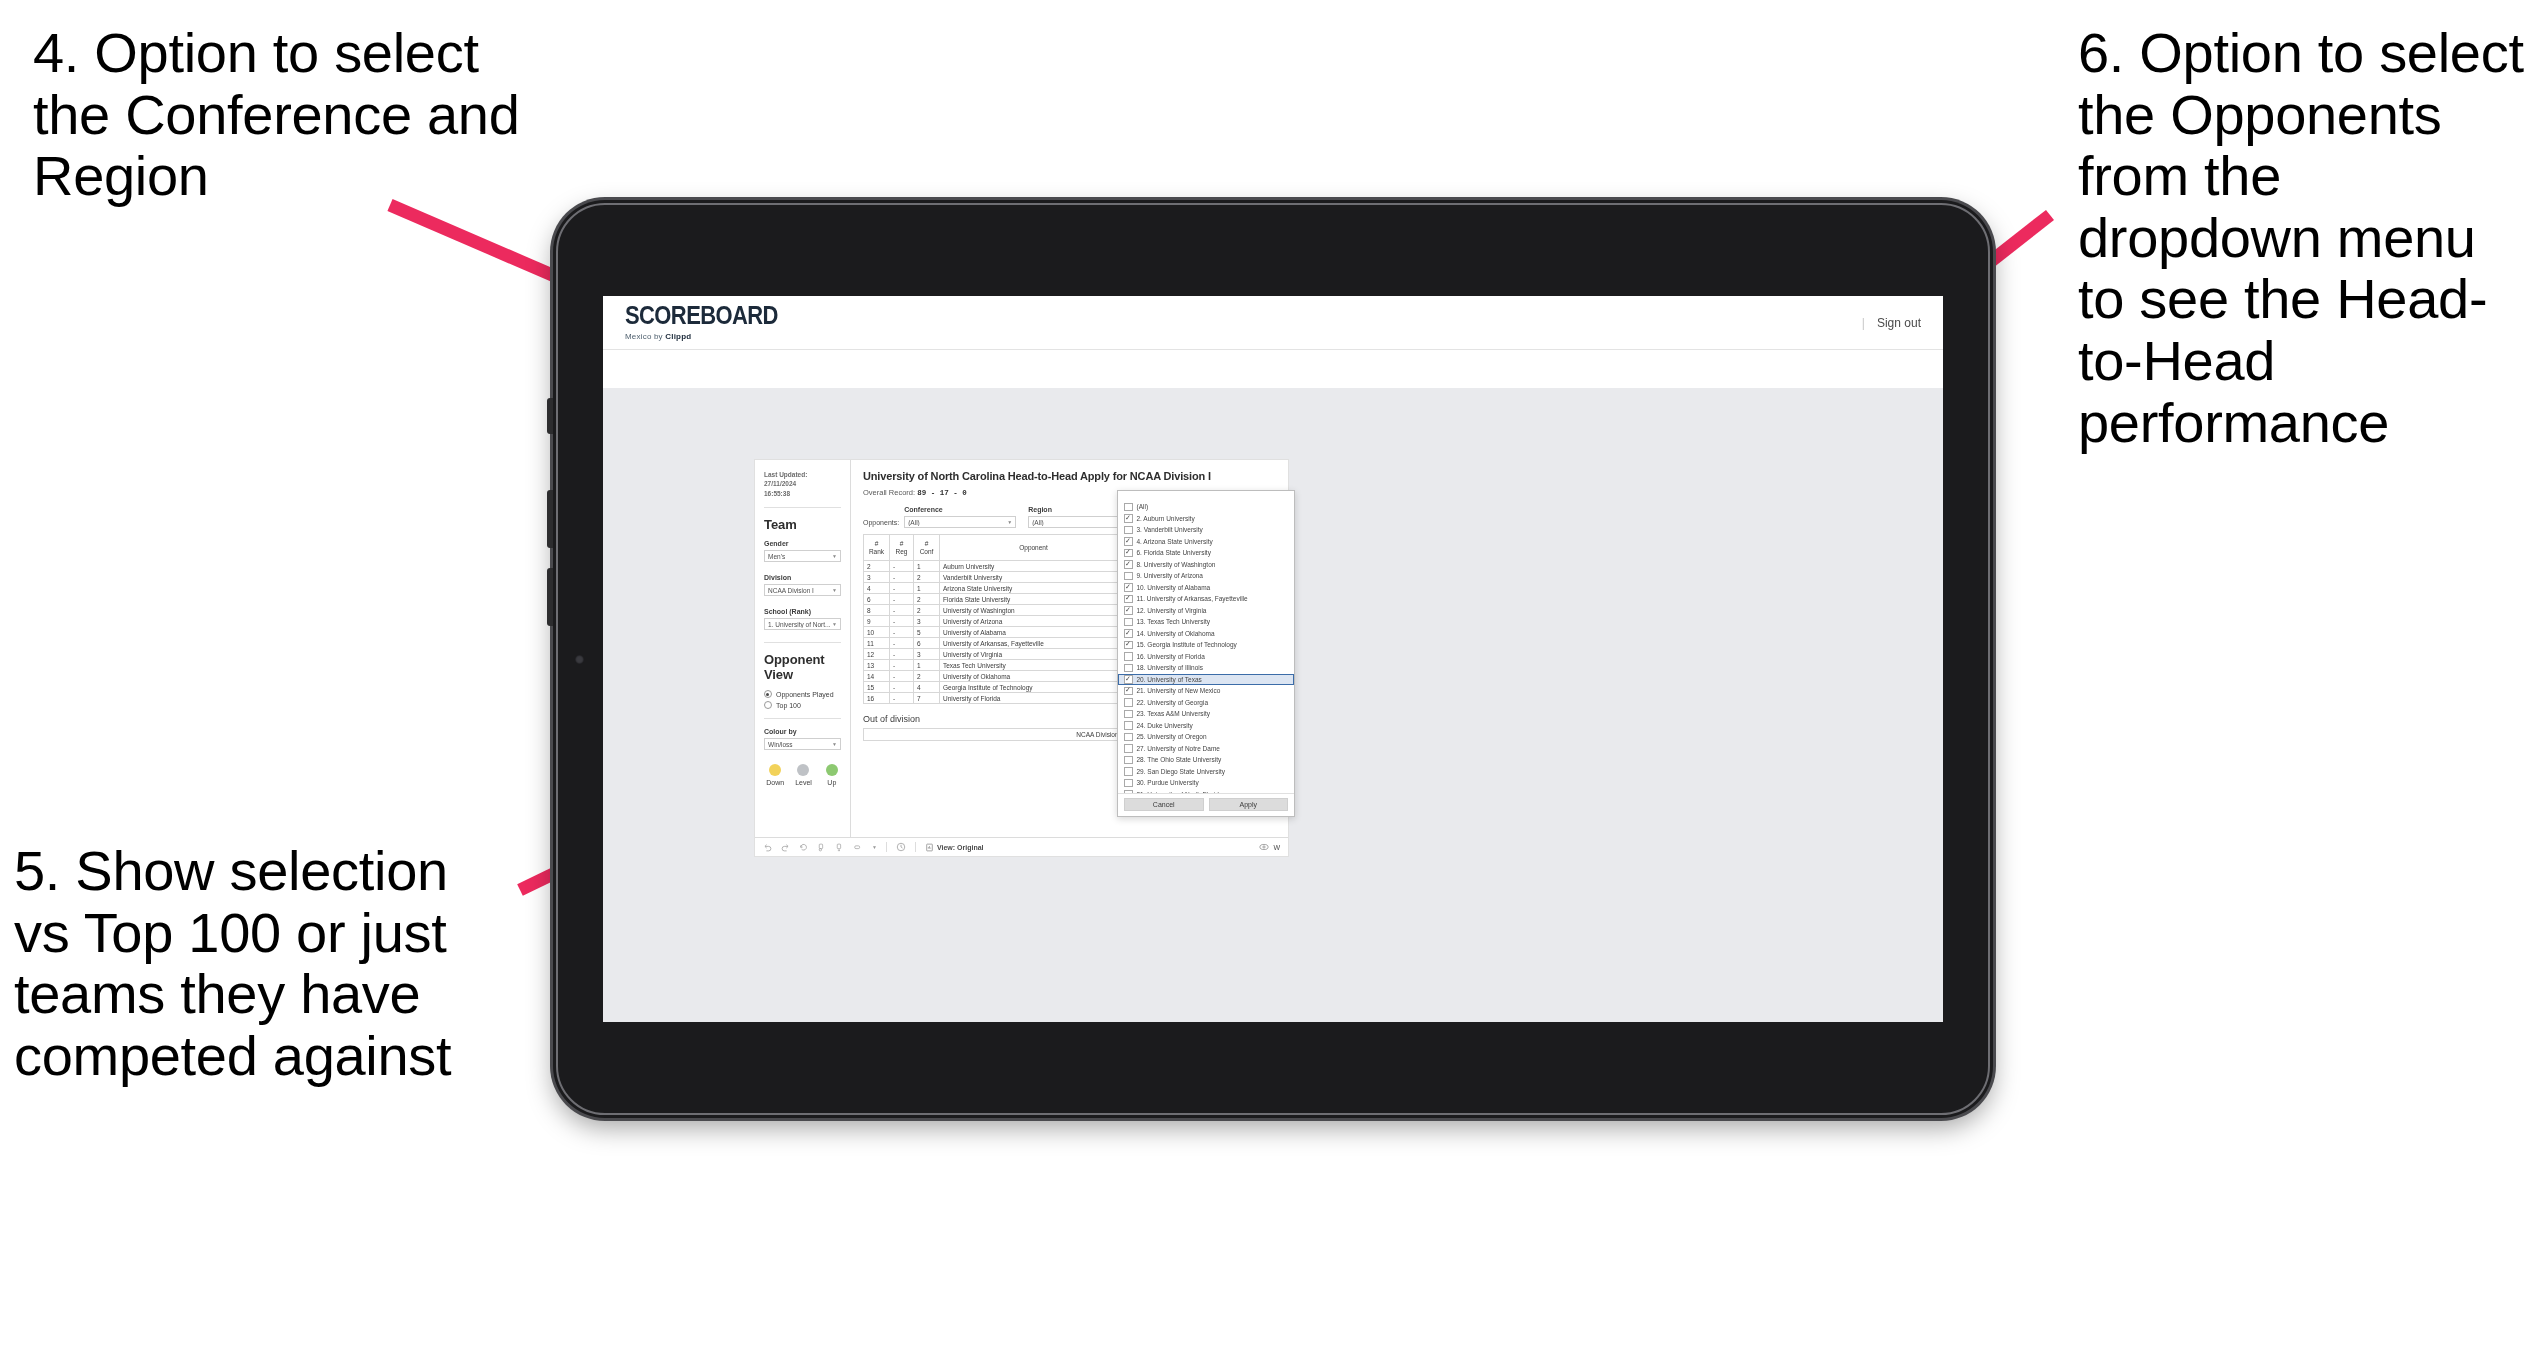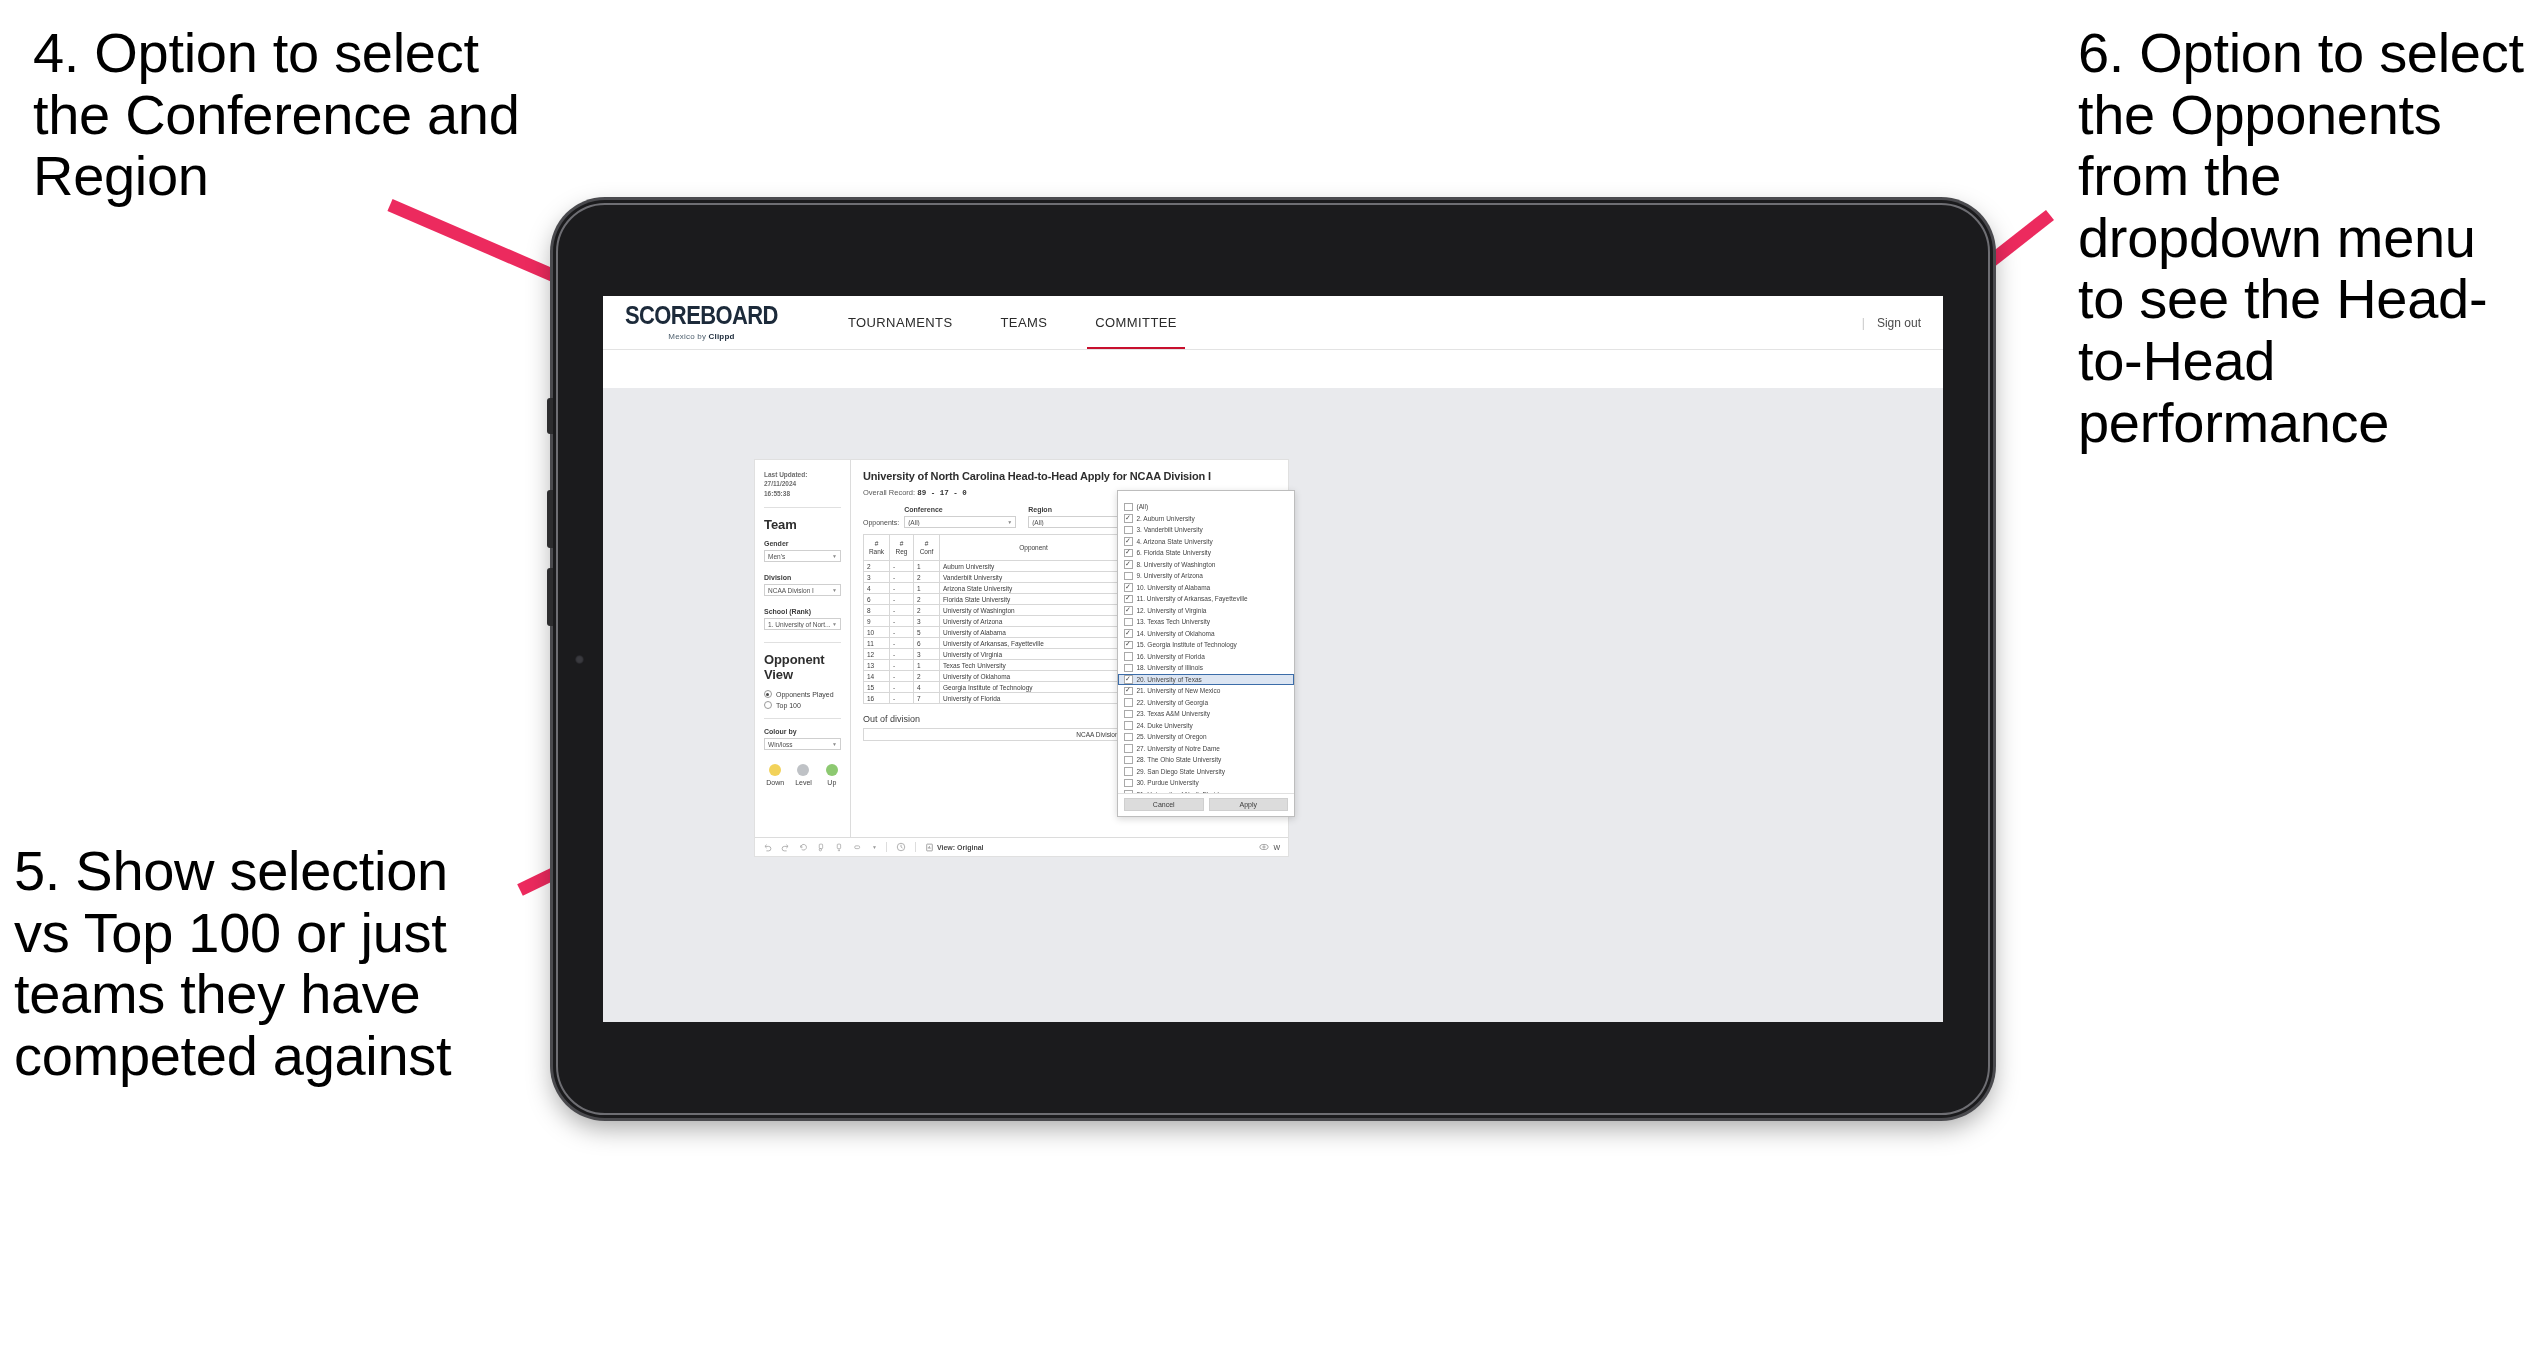--- a/index.html
+++ b/index.html
@@ -92,21 +92,21 @@
   .topnav {
     height: 54px;
     background: #ffffff;
     border-bottom: 1px solid #e3e3e3;
     display: flex;
     align-items: center;
     padding: 0 22px;
     box-sizing: border-box;
     position: relative;
   }
-  .brand { display: flex; flex-direction: column; justify-content: center; margin-right: 46px; align-items: center; }
+  .brand { display: flex; flex-direction: column; justify-content: center; margin-right: 46px; }
   .brand-name {
     font-family: "Liberation Sans", sans-serif;
     font-weight: 700;
     font-size: 22px;
     letter-spacing: -0.6px;
     color: #1c2a3a;
     line-height: 1;
     transform: scaleY(1.15);
     transform-origin: left center;
   }
@@ -385,25 +385,20 @@
   <div class="side-btn" id="btn-b"></div>
   <div class="side-btn" id="btn-c"></div>
   <div id="camera"></div>
 
   <div id="screen">
 
     <div class="topnav">
       <div class="brand">
         <div class="brand-name">SCOREBOARD</div>
         <div class="brand-sub"><span>Mexico by </span><b>Clippd</b></div>
-      </div>
-      <div class="nav-links">
-        <div class="nav-link">TOURNAMENTS</div>
-        <div class="nav-link">TEAMS</div>
-        <div class="nav-link active">COMMITTEE</div>
       </div>
       <div class="nav-right">
         <span class="nav-sep">|</span>
         <span class="signout">Sign out</span>
       </div>
     </div>
 
 
     <div class="dash">
       <div class="viz">

